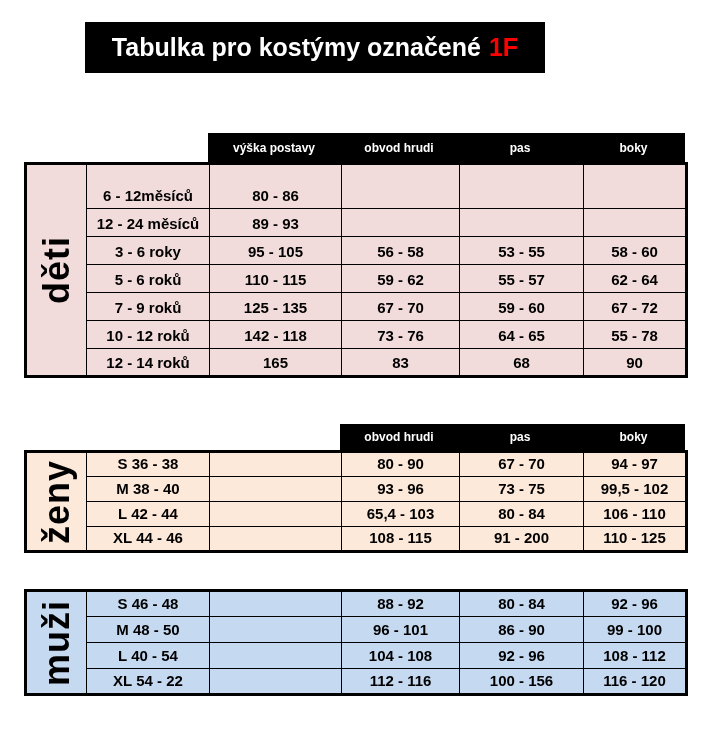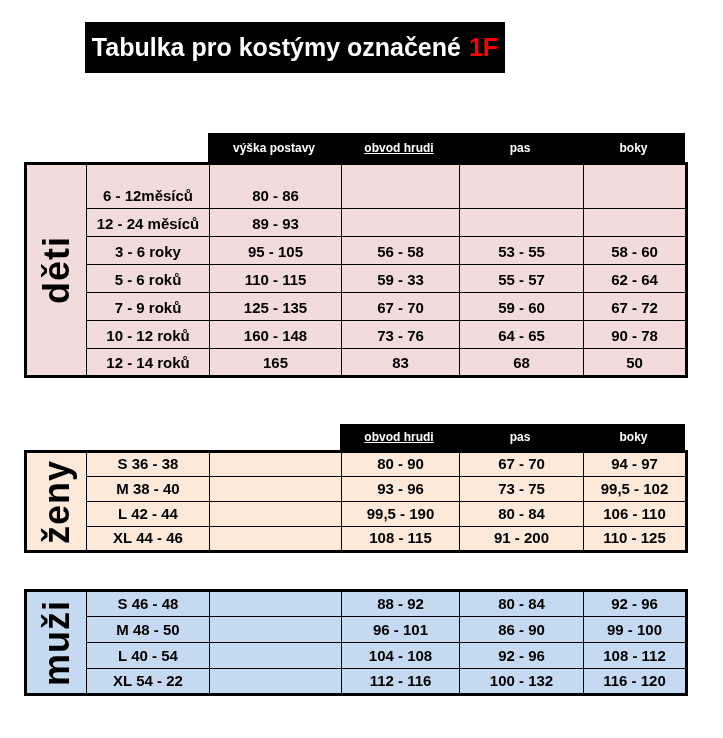--- a/index.html
+++ b/index.html
@@ -8,21 +8,21 @@
     background: #ffffff;
     font-family: "Liberation Sans", sans-serif;
     font-weight: bold;
     color: #000000;
   }
   body { position: relative; height: 738px; }
 
   
   .title-bar {
     margin: 22px 0 0 85px;
-    width: 420px;
+    width: 460px;
     height: 51px;
     background: #000000;
     color: #ffffff;
     display: flex;
     align-items: center;
     justify-content: center;
     gap: 8px;
     font-size: 25px;
   }
   .title-bar .code { color: #ff0000; text-align: right; }
@@ -36,21 +36,21 @@
   }
   .col-header .hcell {
     display: flex;
     align-items: center;
     justify-content: center;
     height: 100%;
   }
   .col-header.children-hdr { margin: 60px 0 0 208px; width: 477px; height: 29px; }
   .col-header.women-hdr    { margin: 46px 0 0 340px; width: 345px; height: 26px; }
   .hw0 { width: 132px; } 
-  .hw1 { width: 118px; text-decoration: underline; } 
+  .hw1 { width: 118px; } 
   .hw2 { width: 124px; } 
   .hw3 { width: 103px; } 
 
   
   table.sizes {
     margin-left: 24px;
     border-collapse: collapse;
     border: 3px solid #000000;
     table-layout: fixed;
     font-size: 15px;
@@ -134,44 +134,44 @@
     <tr>
       <td>3 - 6 roky</td>
       <td>95 - 105</td>
       <td>56 - 58</td>
       <td>53 - 55</td>
       <td>58 - 60</td>
     </tr>
     <tr>
       <td>5 - 6 roků</td>
       <td>110 - 115</td>
-      <td>59 - 33</td>
+      <td>59 - 62</td>
       <td>55 - 57</td>
       <td>62 - 64</td>
     </tr>
     <tr>
       <td>7 - 9 roků</td>
       <td>125 - 135</td>
       <td>67 - 70</td>
       <td>59 - 60</td>
       <td>67 - 72</td>
     </tr>
     <tr>
       <td>10 - 12 roků</td>
-      <td>160 - 148</td>
+      <td>142 - 118</td>
       <td>73 - 76</td>
       <td>64 - 65</td>
-      <td>90 - 78</td>
+      <td>55 - 78</td>
     </tr>
     <tr>
       <td>12 - 14 roků</td>
       <td>165</td>
       <td>83</td>
       <td>68</td>
-      <td>50</td>
+      <td>90</td>
     </tr>
   </tbody>
 </table>
 
 <div class="col-header women-hdr">
   <div class="hcell hw1">obvod hrudi</div>
   <div class="hcell hw2">pas</div>
   <div class="hcell hw3">boky</div>
 </div>
 
@@ -198,21 +198,21 @@
     <tr>
       <td>M 38 - 40</td>
       <td></td>
       <td>93 - 96</td>
       <td>73 - 75</td>
       <td>99,5 - 102</td>
     </tr>
     <tr>
       <td>L 42 - 44</td>
       <td></td>
-      <td>99,5 - 190</td>
+      <td>65,4 - 103</td>
       <td>80 - 84</td>
       <td>106 - 110</td>
     </tr>
     <tr>
       <td>XL 44 - 46</td>
       <td></td>
       <td>108 - 115</td>
       <td>91 - 200</td>
       <td>110 - 125</td>
     </tr>
@@ -250,17 +250,17 @@
       <td>L 40 - 54</td>
       <td></td>
       <td>104 - 108</td>
       <td>92 - 96</td>
       <td>108 - 112</td>
     </tr>
     <tr>
       <td>XL 54 - 22</td>
       <td></td>
       <td>112 - 116</td>
-      <td>100 - 132</td>
+      <td>100 - 156</td>
       <td>116 - 120</td>
     </tr>
   </tbody>
 </table>
 
 </body></html>

